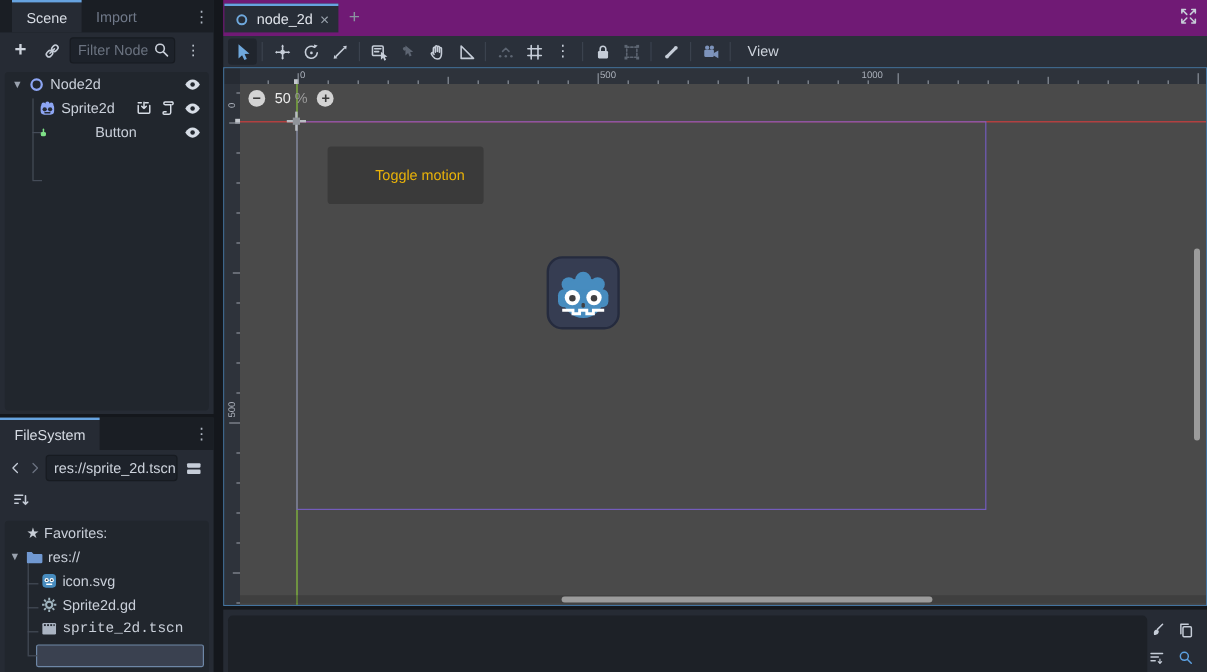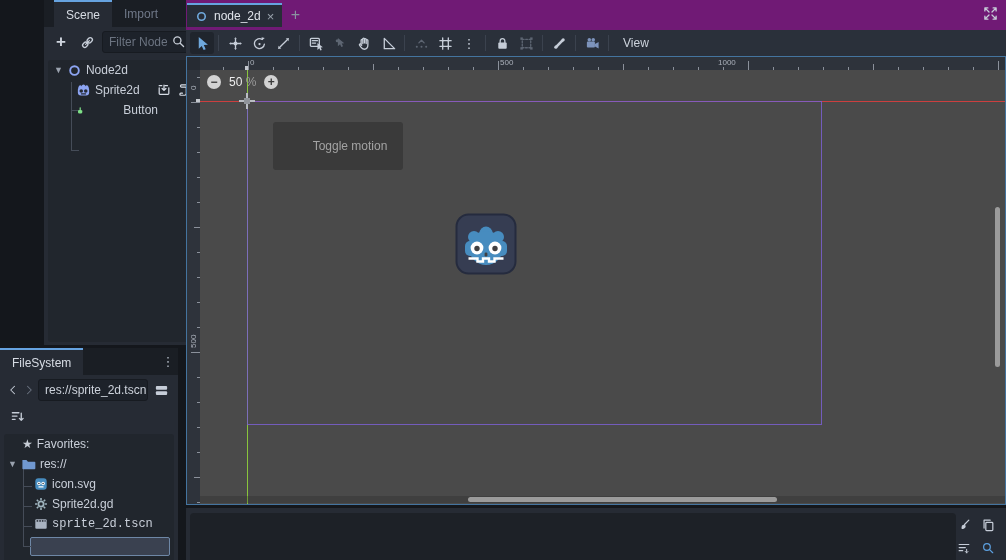--- a/index.html
+++ b/index.html
@@ -56,21 +56,21 @@
   .axis-x { position:absolute; left:0; height:1px; background:#cc3f3f; }
   .axis-y { position:absolute; top:0; width:1px; background:#89c43c; }
   .vp-rect { position:absolute; border:1px solid rgba(122,95,208,0.85); }
   .origin-gizmo { position:absolute; }
   .origin-gizmo div { position:absolute; background:#b9bdc3; }
 
   .zoom-ctrl { position:absolute; display:flex; align-items:center; gap:8px; }
   .zoom-circle { width:14px; height:14px; border-radius:50%; background:#d3d3d3; color:#3a3a3a; display:flex; align-items:center; justify-content:center; font-size:12px; font-weight:bold; line-height:0; }
   .zoom-val { color:#ececec; } .zoom-unit { color:#9a9a9a; }
 
-  .game-button { position:absolute; background:#3a3a3a; border-radius:3px; display:flex; align-items:center; justify-content:center; color:#a3a3a3;padding-left:24px; }
+  .game-button { position:absolute; background:#3a3a3a; border-radius:3px; display:flex; align-items:center; justify-content:center; color:#eab308;padding-left:24px; }
 
   .hscroll { position:absolute; left:0; right:0; height:7px; background:rgba(30,30,30,0.25); }
   .hscroll .thumb { position:absolute; top:1px; height:5px; border-radius:3px; background:#9b9b9b; }
   .vscroll { position:absolute; top:0; bottom:14px; width:7px; }
   .vscroll .thumb { position:absolute; left:1px; width:5px; border-radius:3px; background:#9b9b9b; }
 
   
   .path-box { flex:1; background:#1d222a; border:1px solid #171b21; border-radius:3px; height:22px; display:flex; align-items:center; padding:0 6px; color:#cdd3dc; white-space:nowrap; overflow:hidden; }
   .fs-selected { position:absolute; left:26px; right:4px; height:19px; background:#3a4150; border:1px solid #6e87a6; border-radius:2px; }
 
@@ -82,21 +82,21 @@
 
   svg { display:block; }
   .ic { stroke:currentColor; fill:none; stroke-width:1.4; stroke-linecap:round; stroke-linejoin:round; }
   .icf { fill:currentColor; stroke:none; }
 </style>
 </head>
 <body>
 
 <div id="app">
 
-  <div class="panel" style="left:0;top:0;width:178px;height:345px;margin-left:44px;">
+  <div class="panel" style="left:0;top:0;width:178px;height:345px;">
     <div class="dock-tabs">
       <div class="dock-tab active" style="margin-left:10px;">
           <span>Scene</span>
         </div>
       <div class="dock-tab">
           <span>Import</span>
         </div>
       <div class="dock-menu">⋮</div>
     </div>
     <div class="toolrow">

